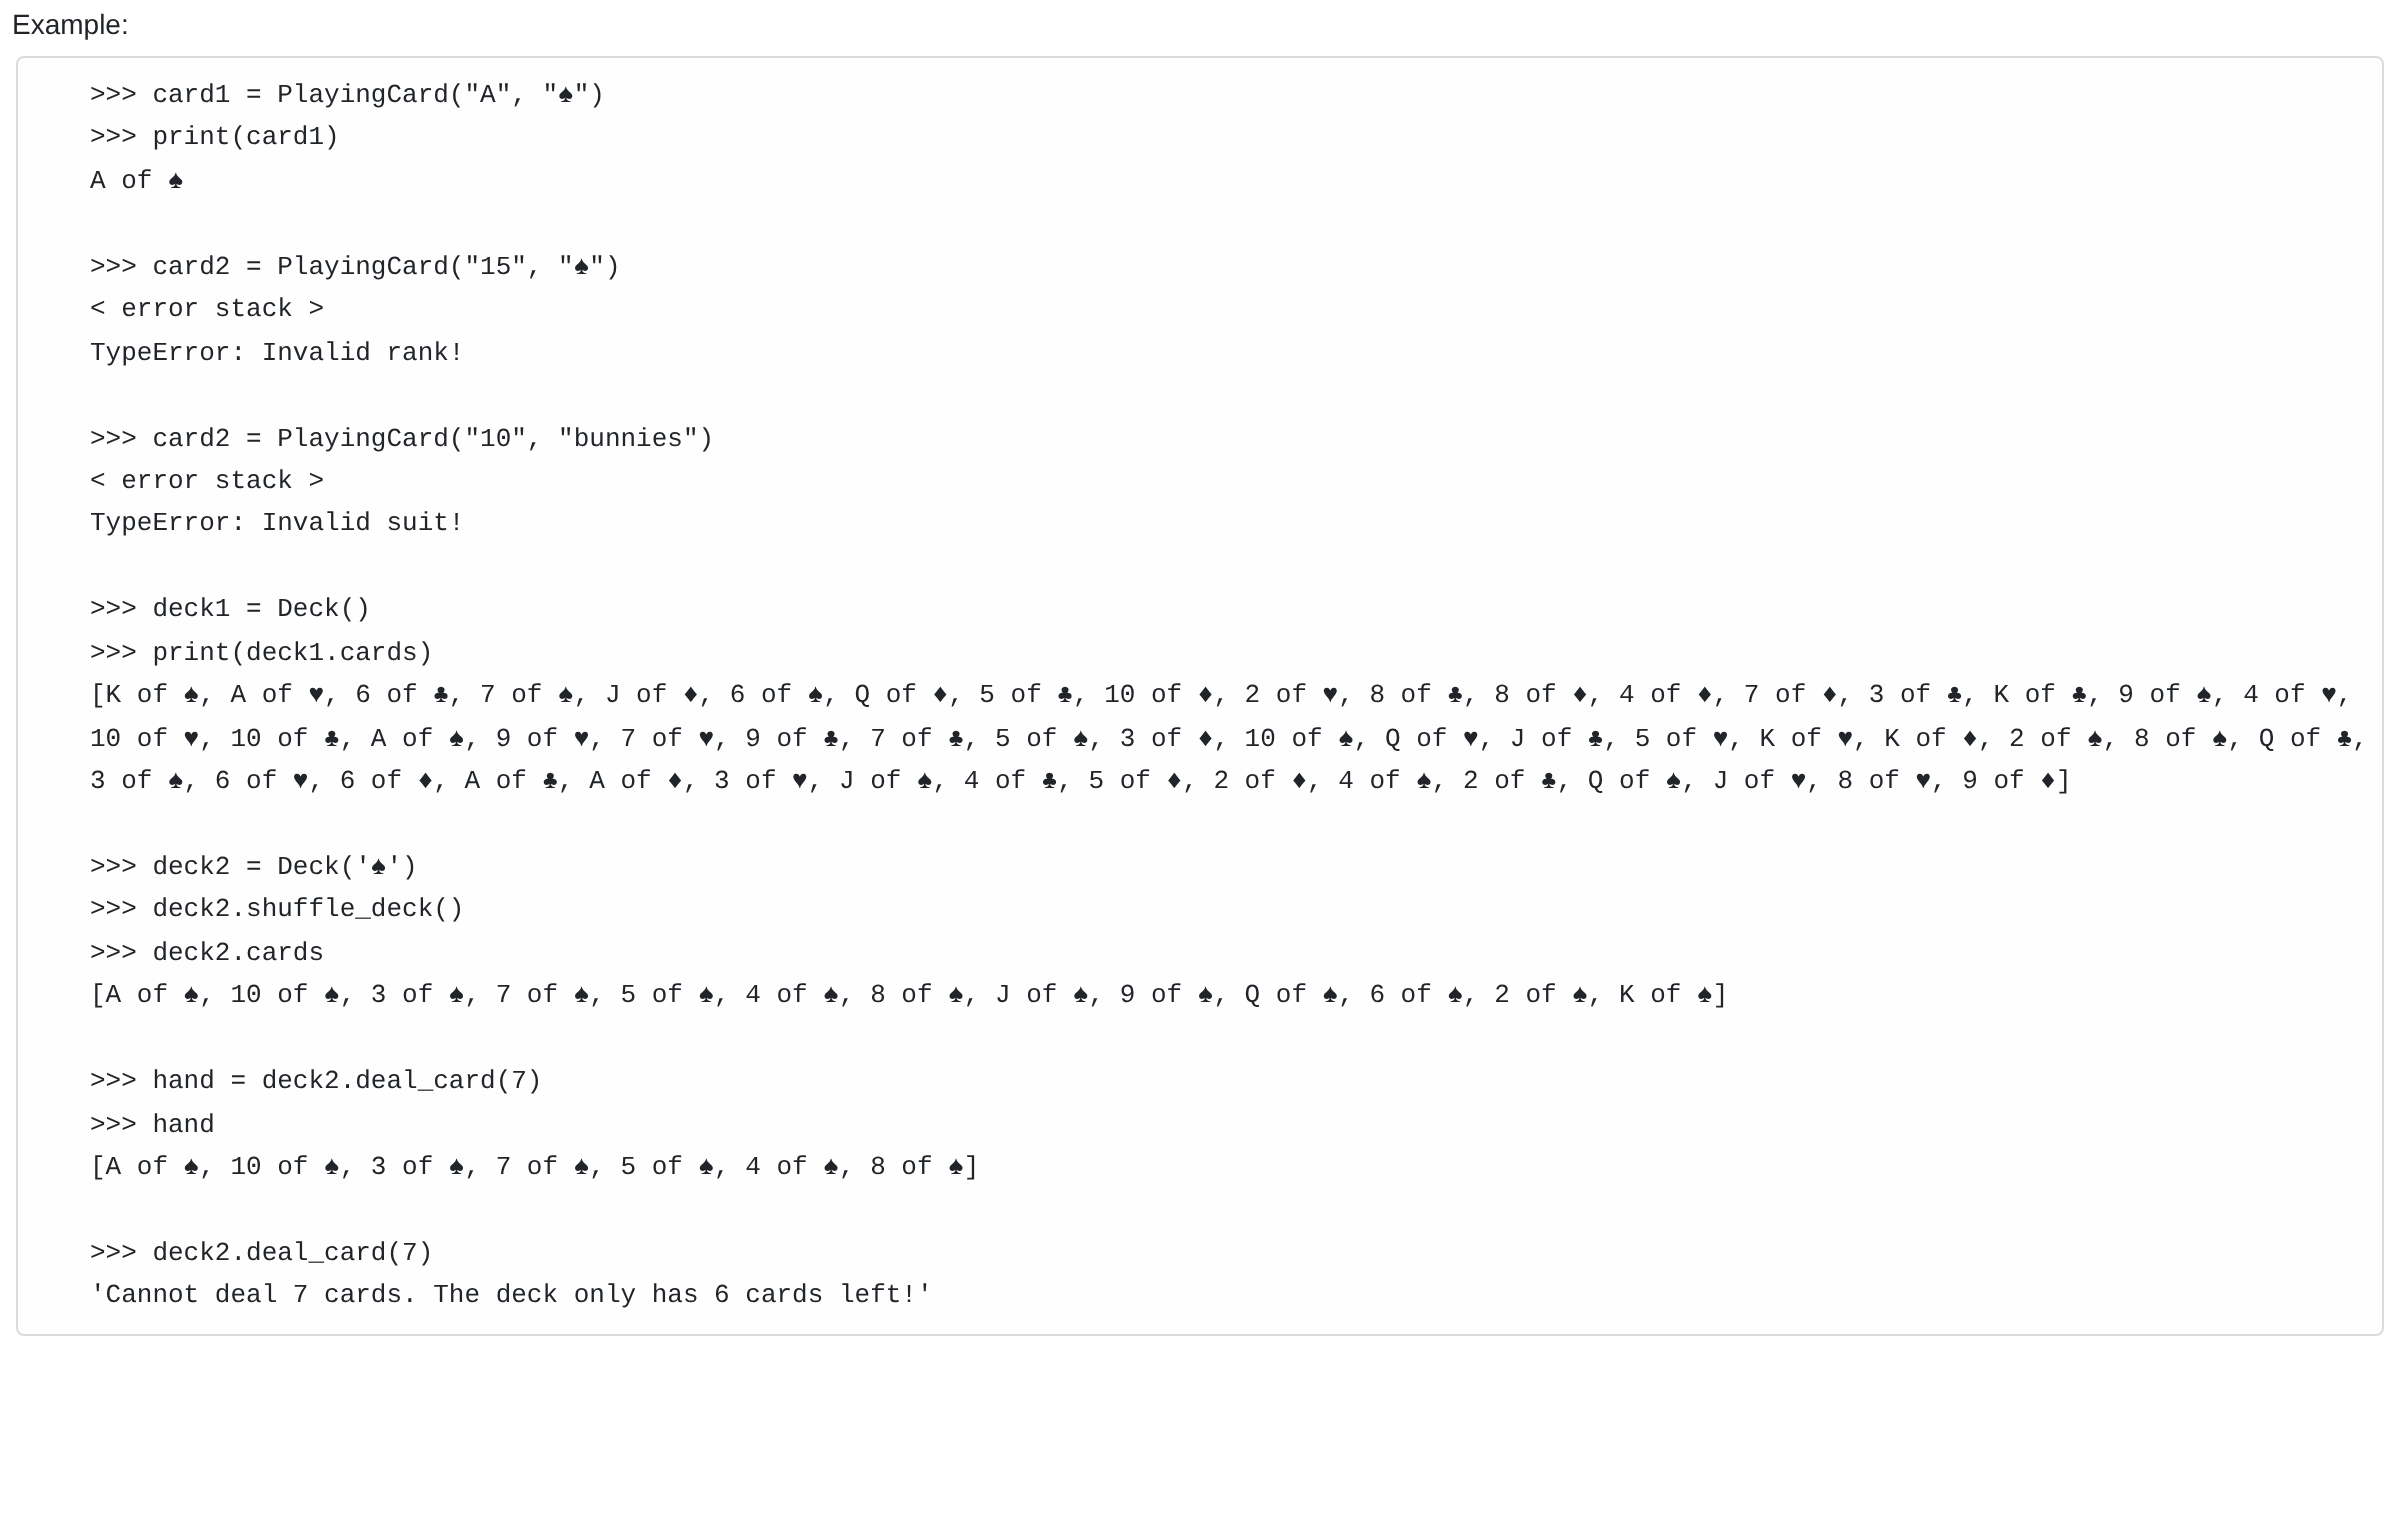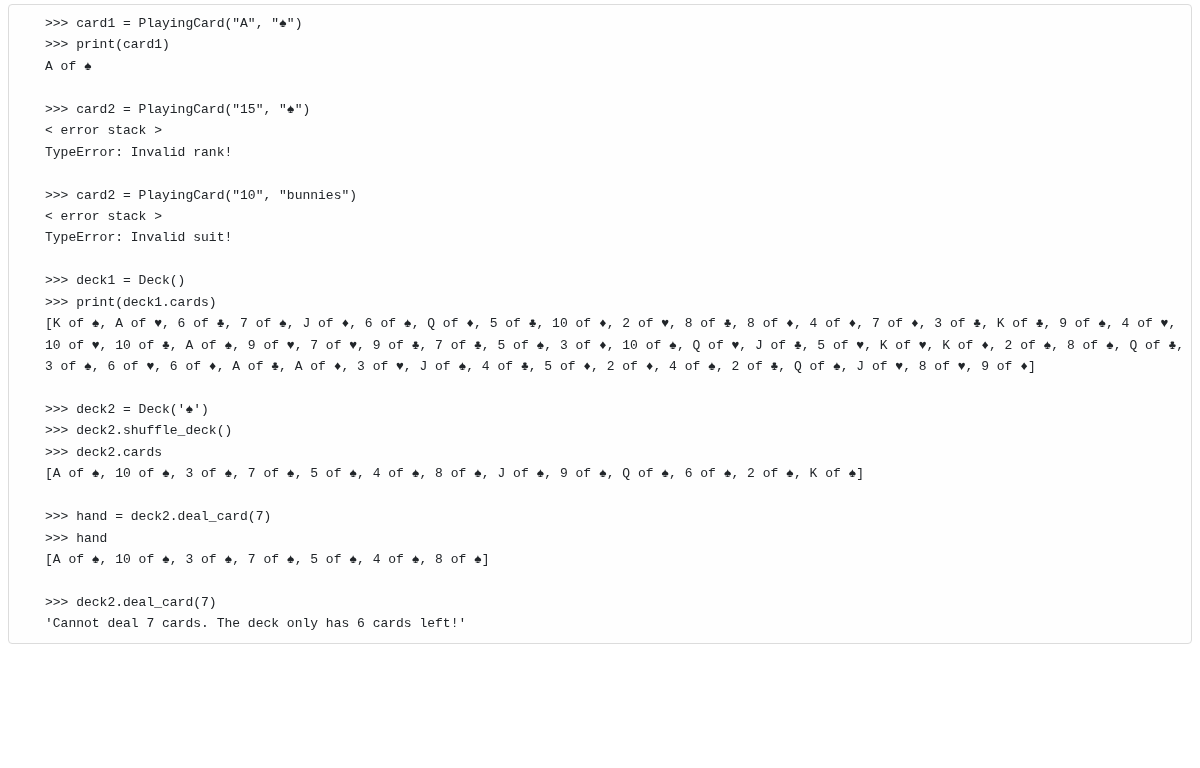--- a/index.html
+++ b/index.html
@@ -33,20 +33,21 @@
     color: #212529;
     white-space: pre-wrap;
     word-wrap: break-word;
     overflow: hidden;
   }
 </style>
 </head>
 <body>
 
 <div class="container">
+  <div class="example-label">Example:</div>
   <div class="code-box" id="code-block">&gt;&gt;&gt; card1 = PlayingCard("A", "♠")
 &gt;&gt;&gt; print(card1)
 A of ♠
 
 &gt;&gt;&gt; card2 = PlayingCard("15", "♠")
 &lt; error stack &gt;
 TypeError: Invalid rank!
 
 &gt;&gt;&gt; card2 = PlayingCard("10", "bunnies")
 &lt; error stack &gt;

